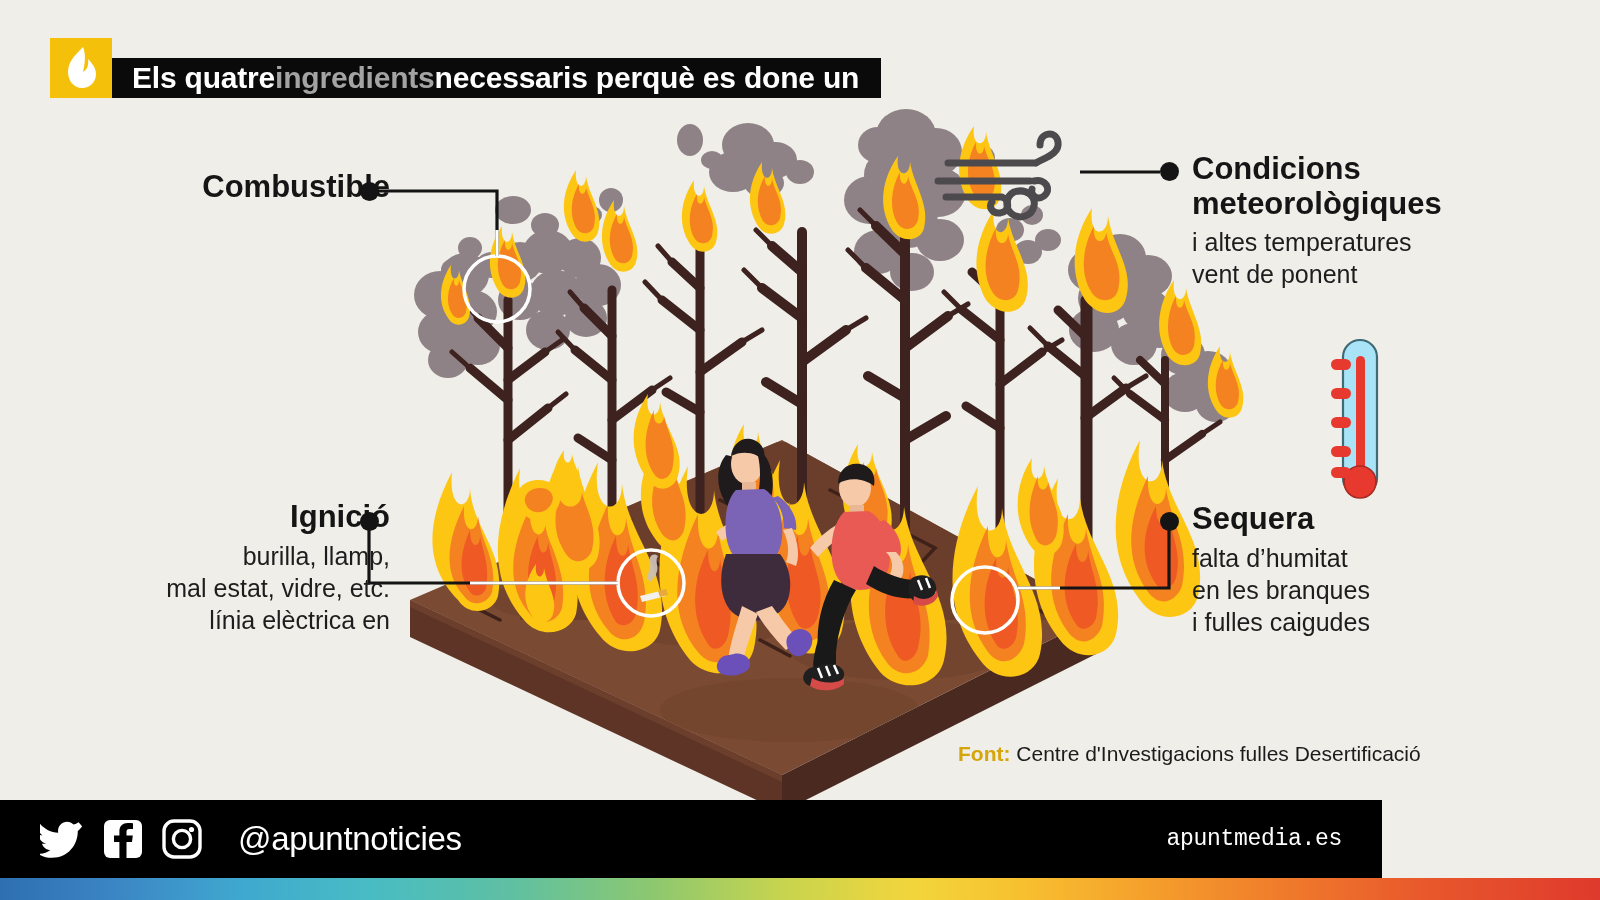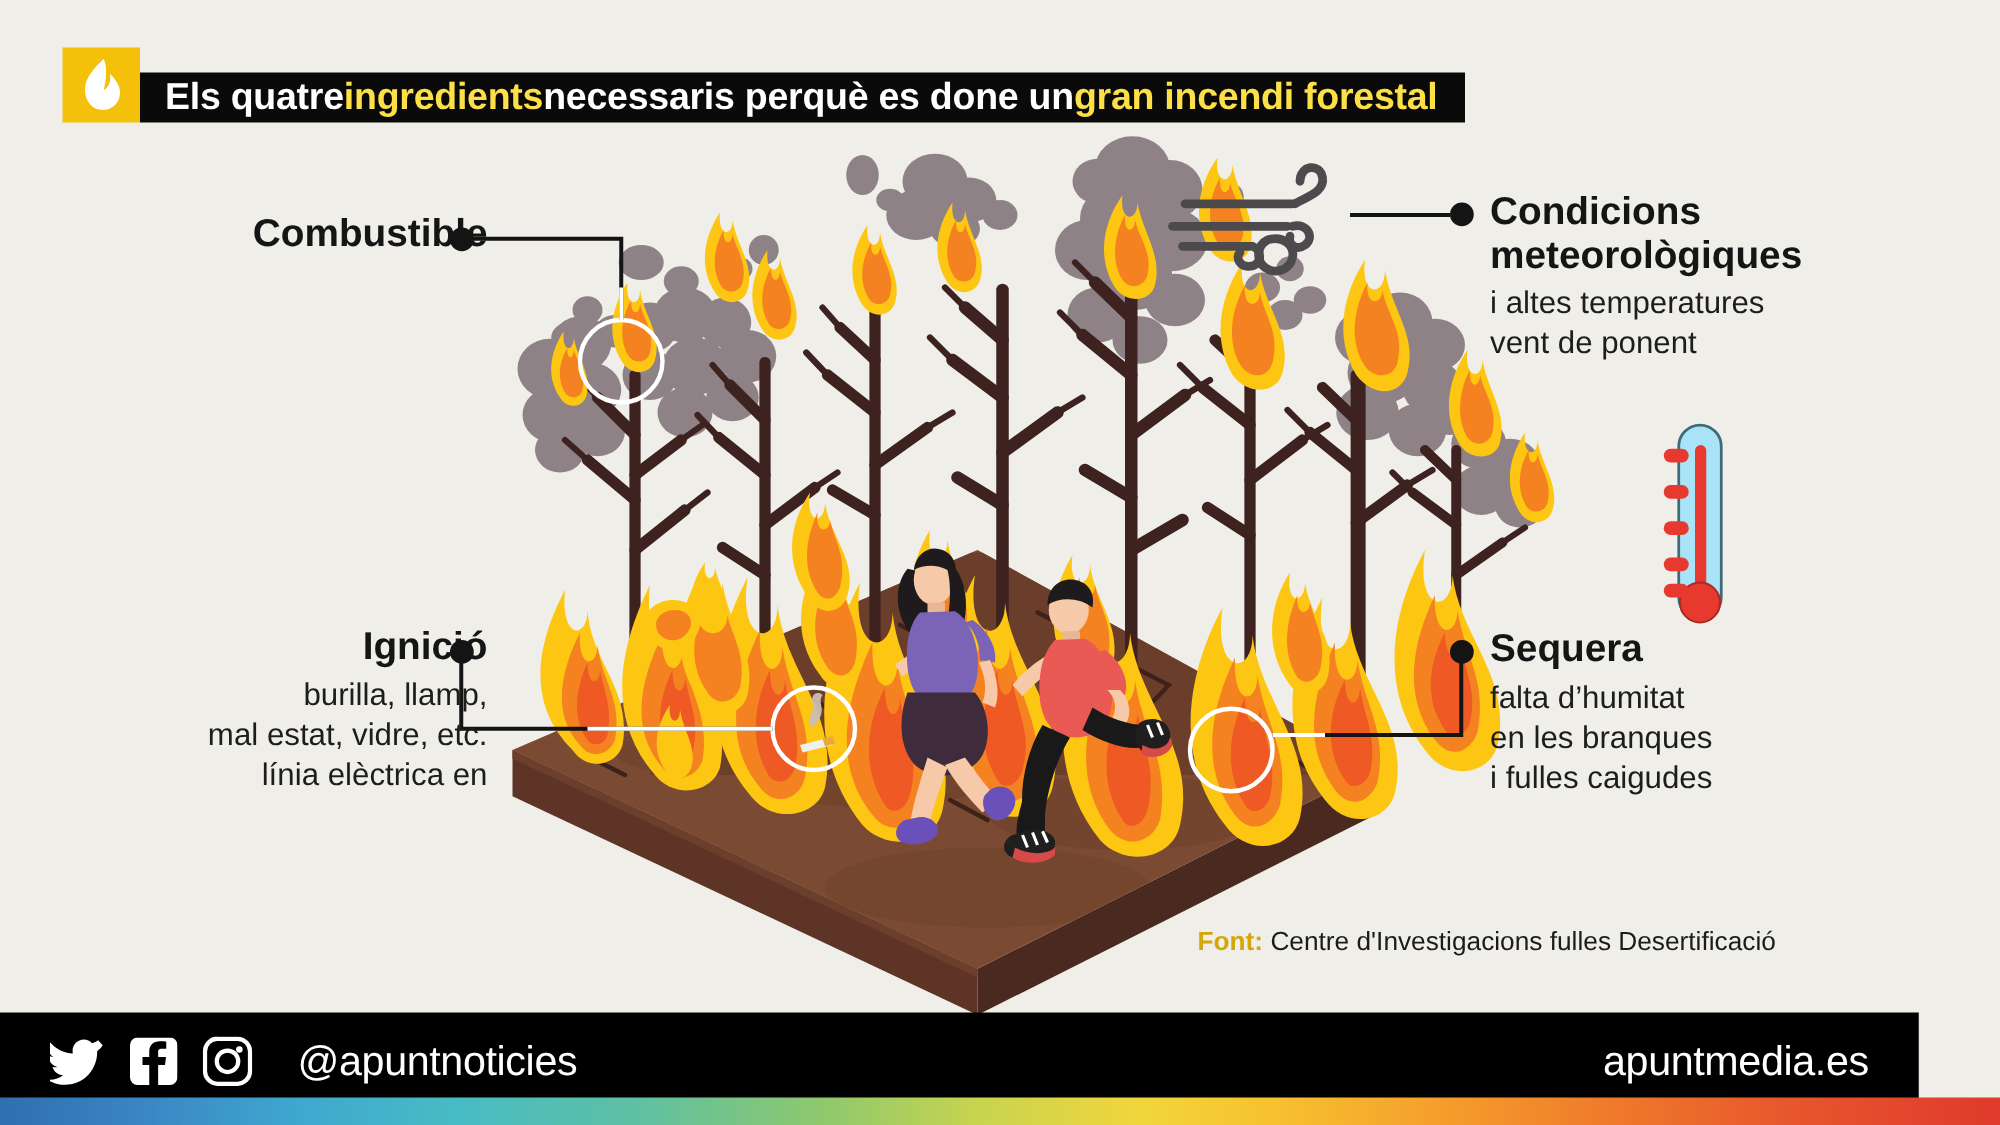--- a/index.html
+++ b/index.html
@@ -34,21 +34,21 @@
     padding: 0 22px 0 20px;
     white-space: nowrap;
     margin-top: 20px;
   }
   #title-box .t {
     font-size: 30px;
     font-weight: bold;
     color: #ffffff;
     letter-spacing: -0.2px;
   }
-  #title-box .hl { color: #fde047; }
+  #title-box .hl { color: #a3a3a3; }
 
   
   .label-block { position: absolute; }
   .label-block .head {
     font-size: 31px; font-weight: bold; color: #151515;
     line-height: 1.12;
     white-space: nowrap;
   }
   .label-block .body {
     font-size: 25px; color: #1d1d1d; line-height: 1.28;
@@ -71,29 +71,29 @@
     background: #141414;
   }
   #dot-combustible { left: 360px; top: 182px; }
   #dot-ignicio     { left: 360px; top: 512px; }
   #dot-meteo       { left: 1160px; top: 162px; }
   #dot-sequera     { left: 1160px; top: 512px; }
 
   
   #footer {
     position: absolute;
-    left: 0; bottom: 12px;
-    width: 1535px; height: 78px;
+    left: 0; bottom: 22px;
+    width: 1382px; height: 78px;
     background: #000000;
     display: flex; align-items: center;
     padding: 0 40px;
   }
   #social { display: flex; align-items: center; gap: 20px; }
   #handle { color: #fff; font-size: 33px; margin-left: 16px; letter-spacing: -0.3px; }
-  #site  { color: #fff; font-size: 33px; margin-left: auto; letter-spacing: -0.3px; }
+  #site  { color: #fff; font-size: 23px; margin-left: auto; letter-spacing: -0.3px; font-family: Liberation Mono, monospace; }
 
   #rainbow {
     position: absolute;
     left: 0; bottom: 0;
     width: 1600px; height: 22px;
     background: linear-gradient(90deg,
        #2e6fb0 0%, #3b85c4 7%, #3fa8cf 15%, #48bcc4 23%,
        #5fc0a2 32%, #8ec86e 41%, #c8d44e 49%,
        #f2d53c 57%, #f7c02f 64%, #f59e2c 72%,
        #f07c2b 80%, #e8582c 89%, #df3a2c 100%);
@@ -553,21 +553,20 @@
   <div id="header">
     <div id="logo-box">
       <svg width="34" height="44" viewBox="0 0 34 44">
         <path d="M19 1 C11 9 4 16 4 26 C4 35 10 42 18 42 C26 42 32 36 32 28 C32 22 28 17 24 13 C25 19 23 24 19 26 C21 18 22 8 19 1 Z" fill="#ffffff"></path>
       </svg>
     </div>
     <div id="title-box">
       <span class="t">Els quatre </span>
         <span class="t hl">ingredients</span>
         <span class="t"> necessaris perquè es done un </span>
-        <span class="t hl">gran incendi forestal</span>
     </div>
   </div>
 
   <div class="label-block align-right" id="lbl-combustible">
     <div class="head">Combustible</div>
   </div>
 
   <div class="label-block align-right" id="lbl-ignicio">
     <div class="head">Ignició</div>
     <div class="body">

